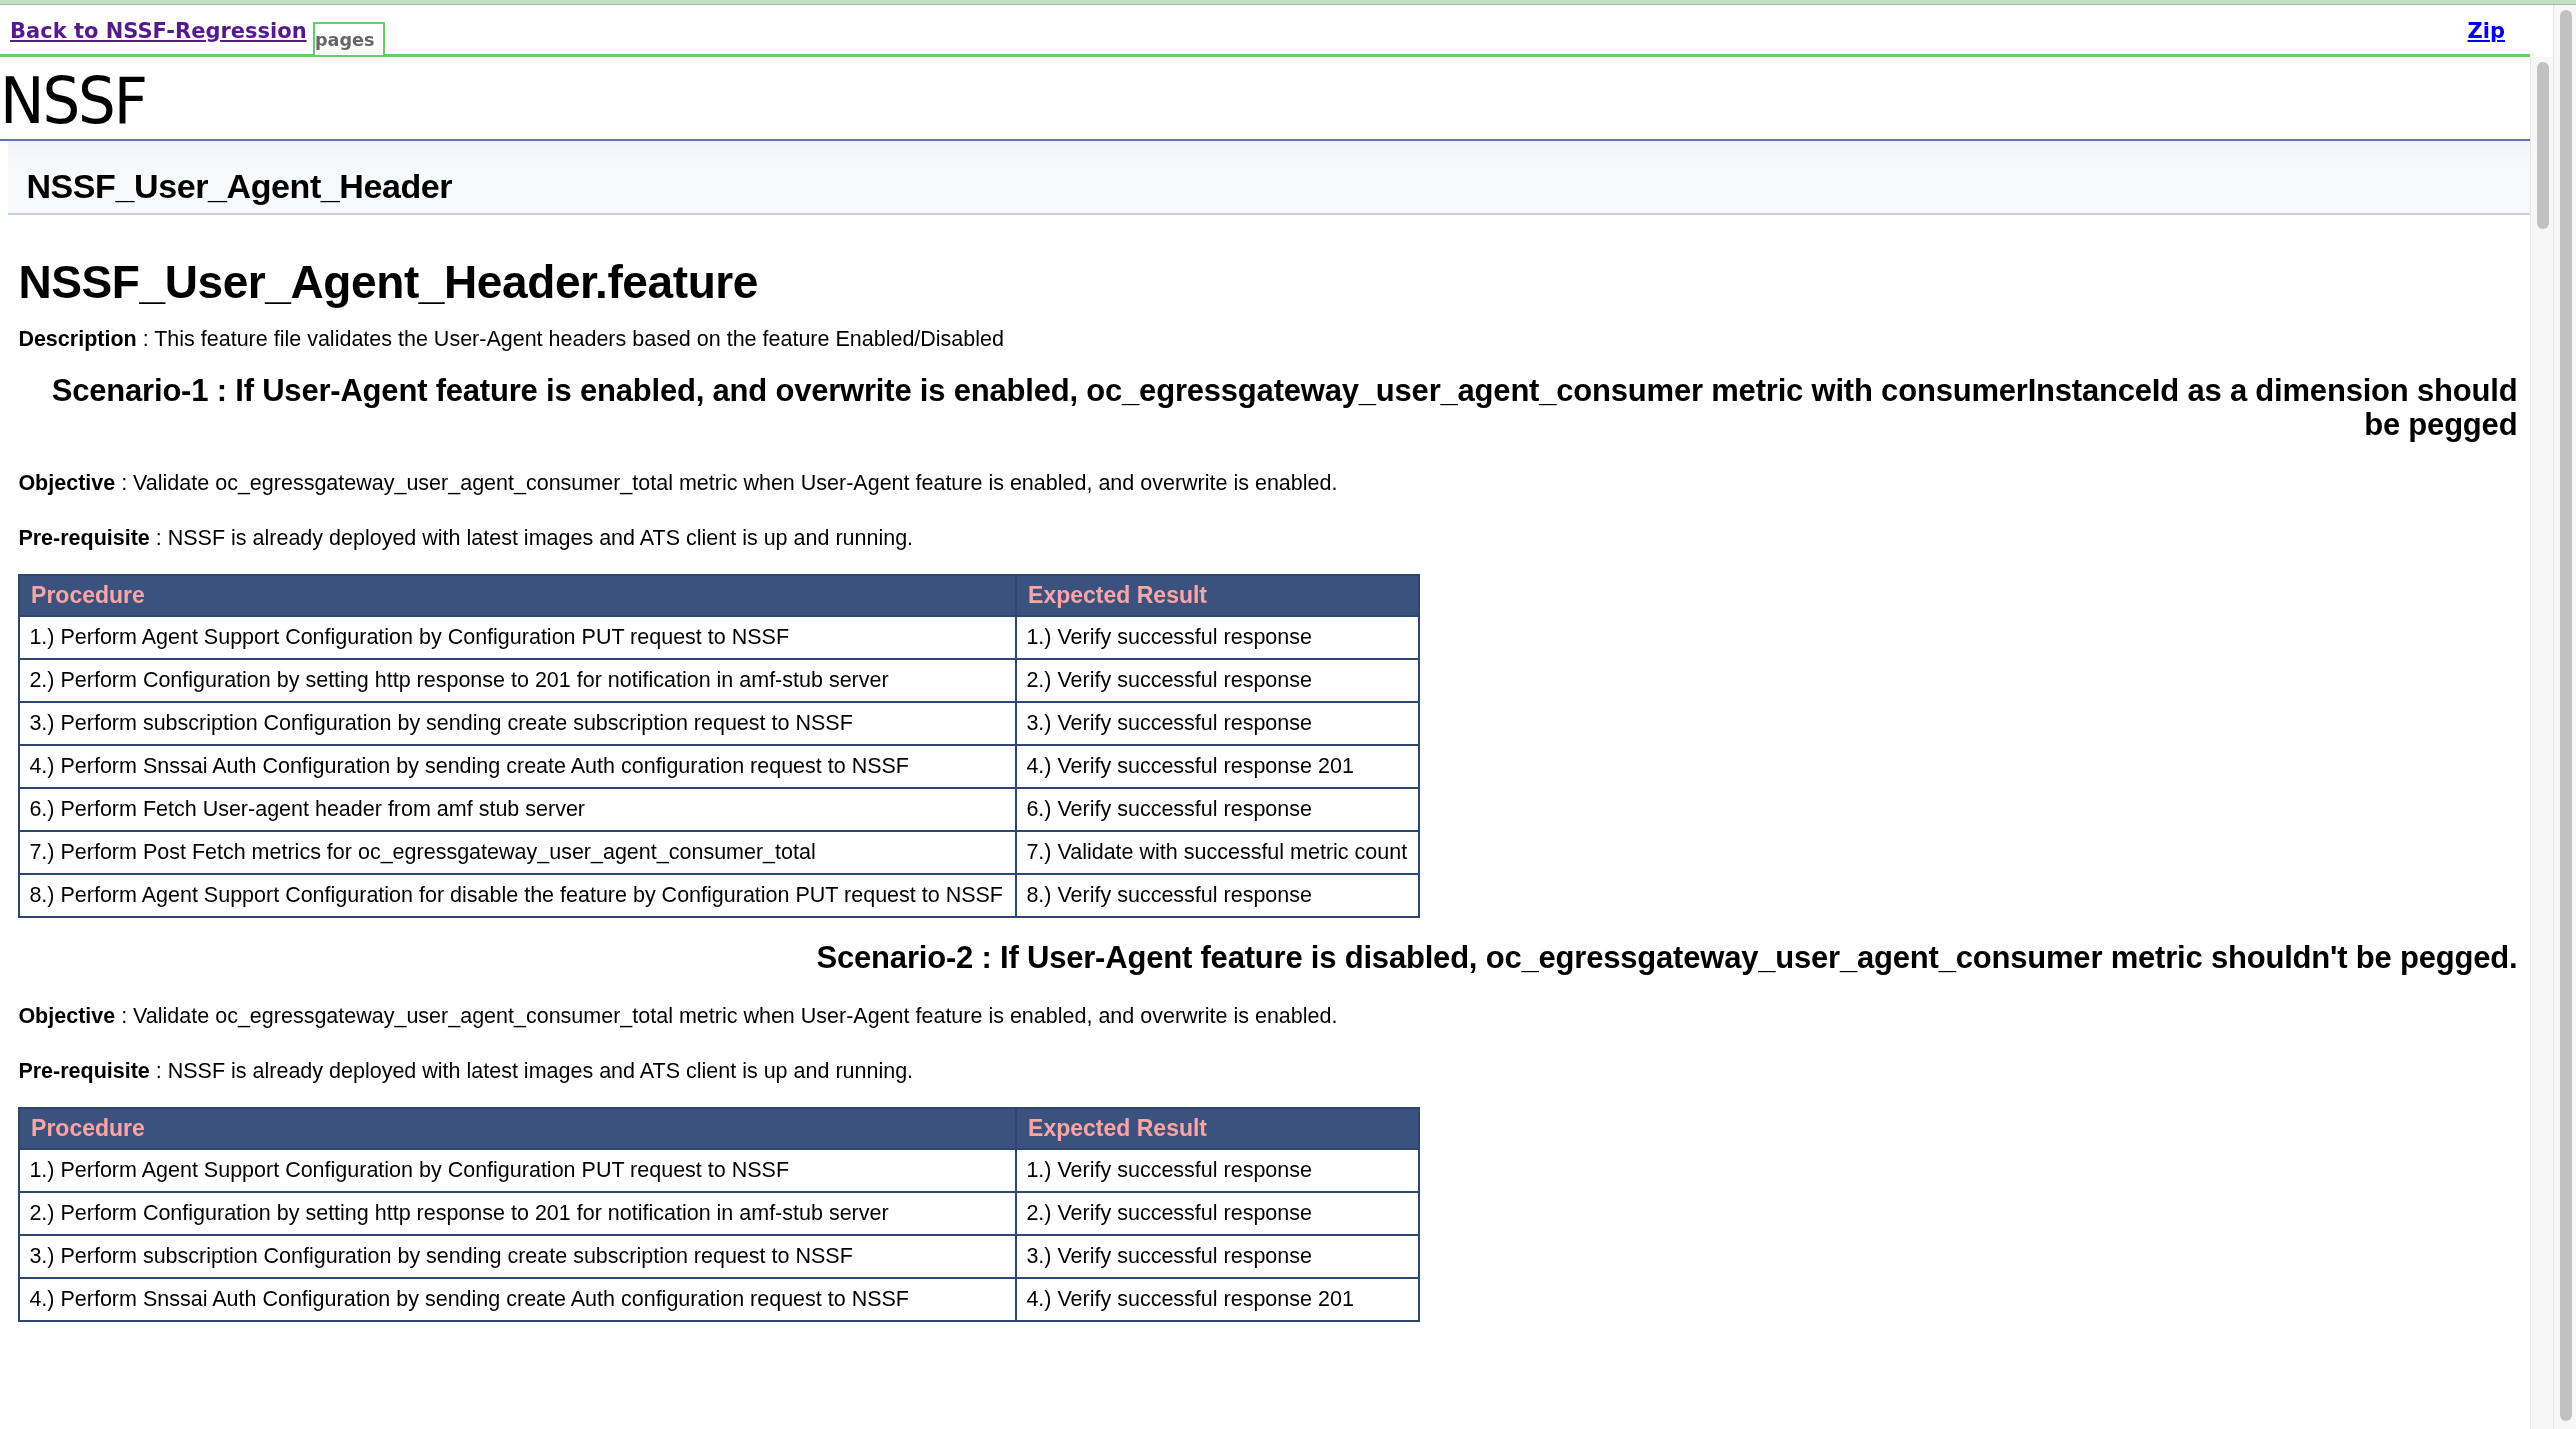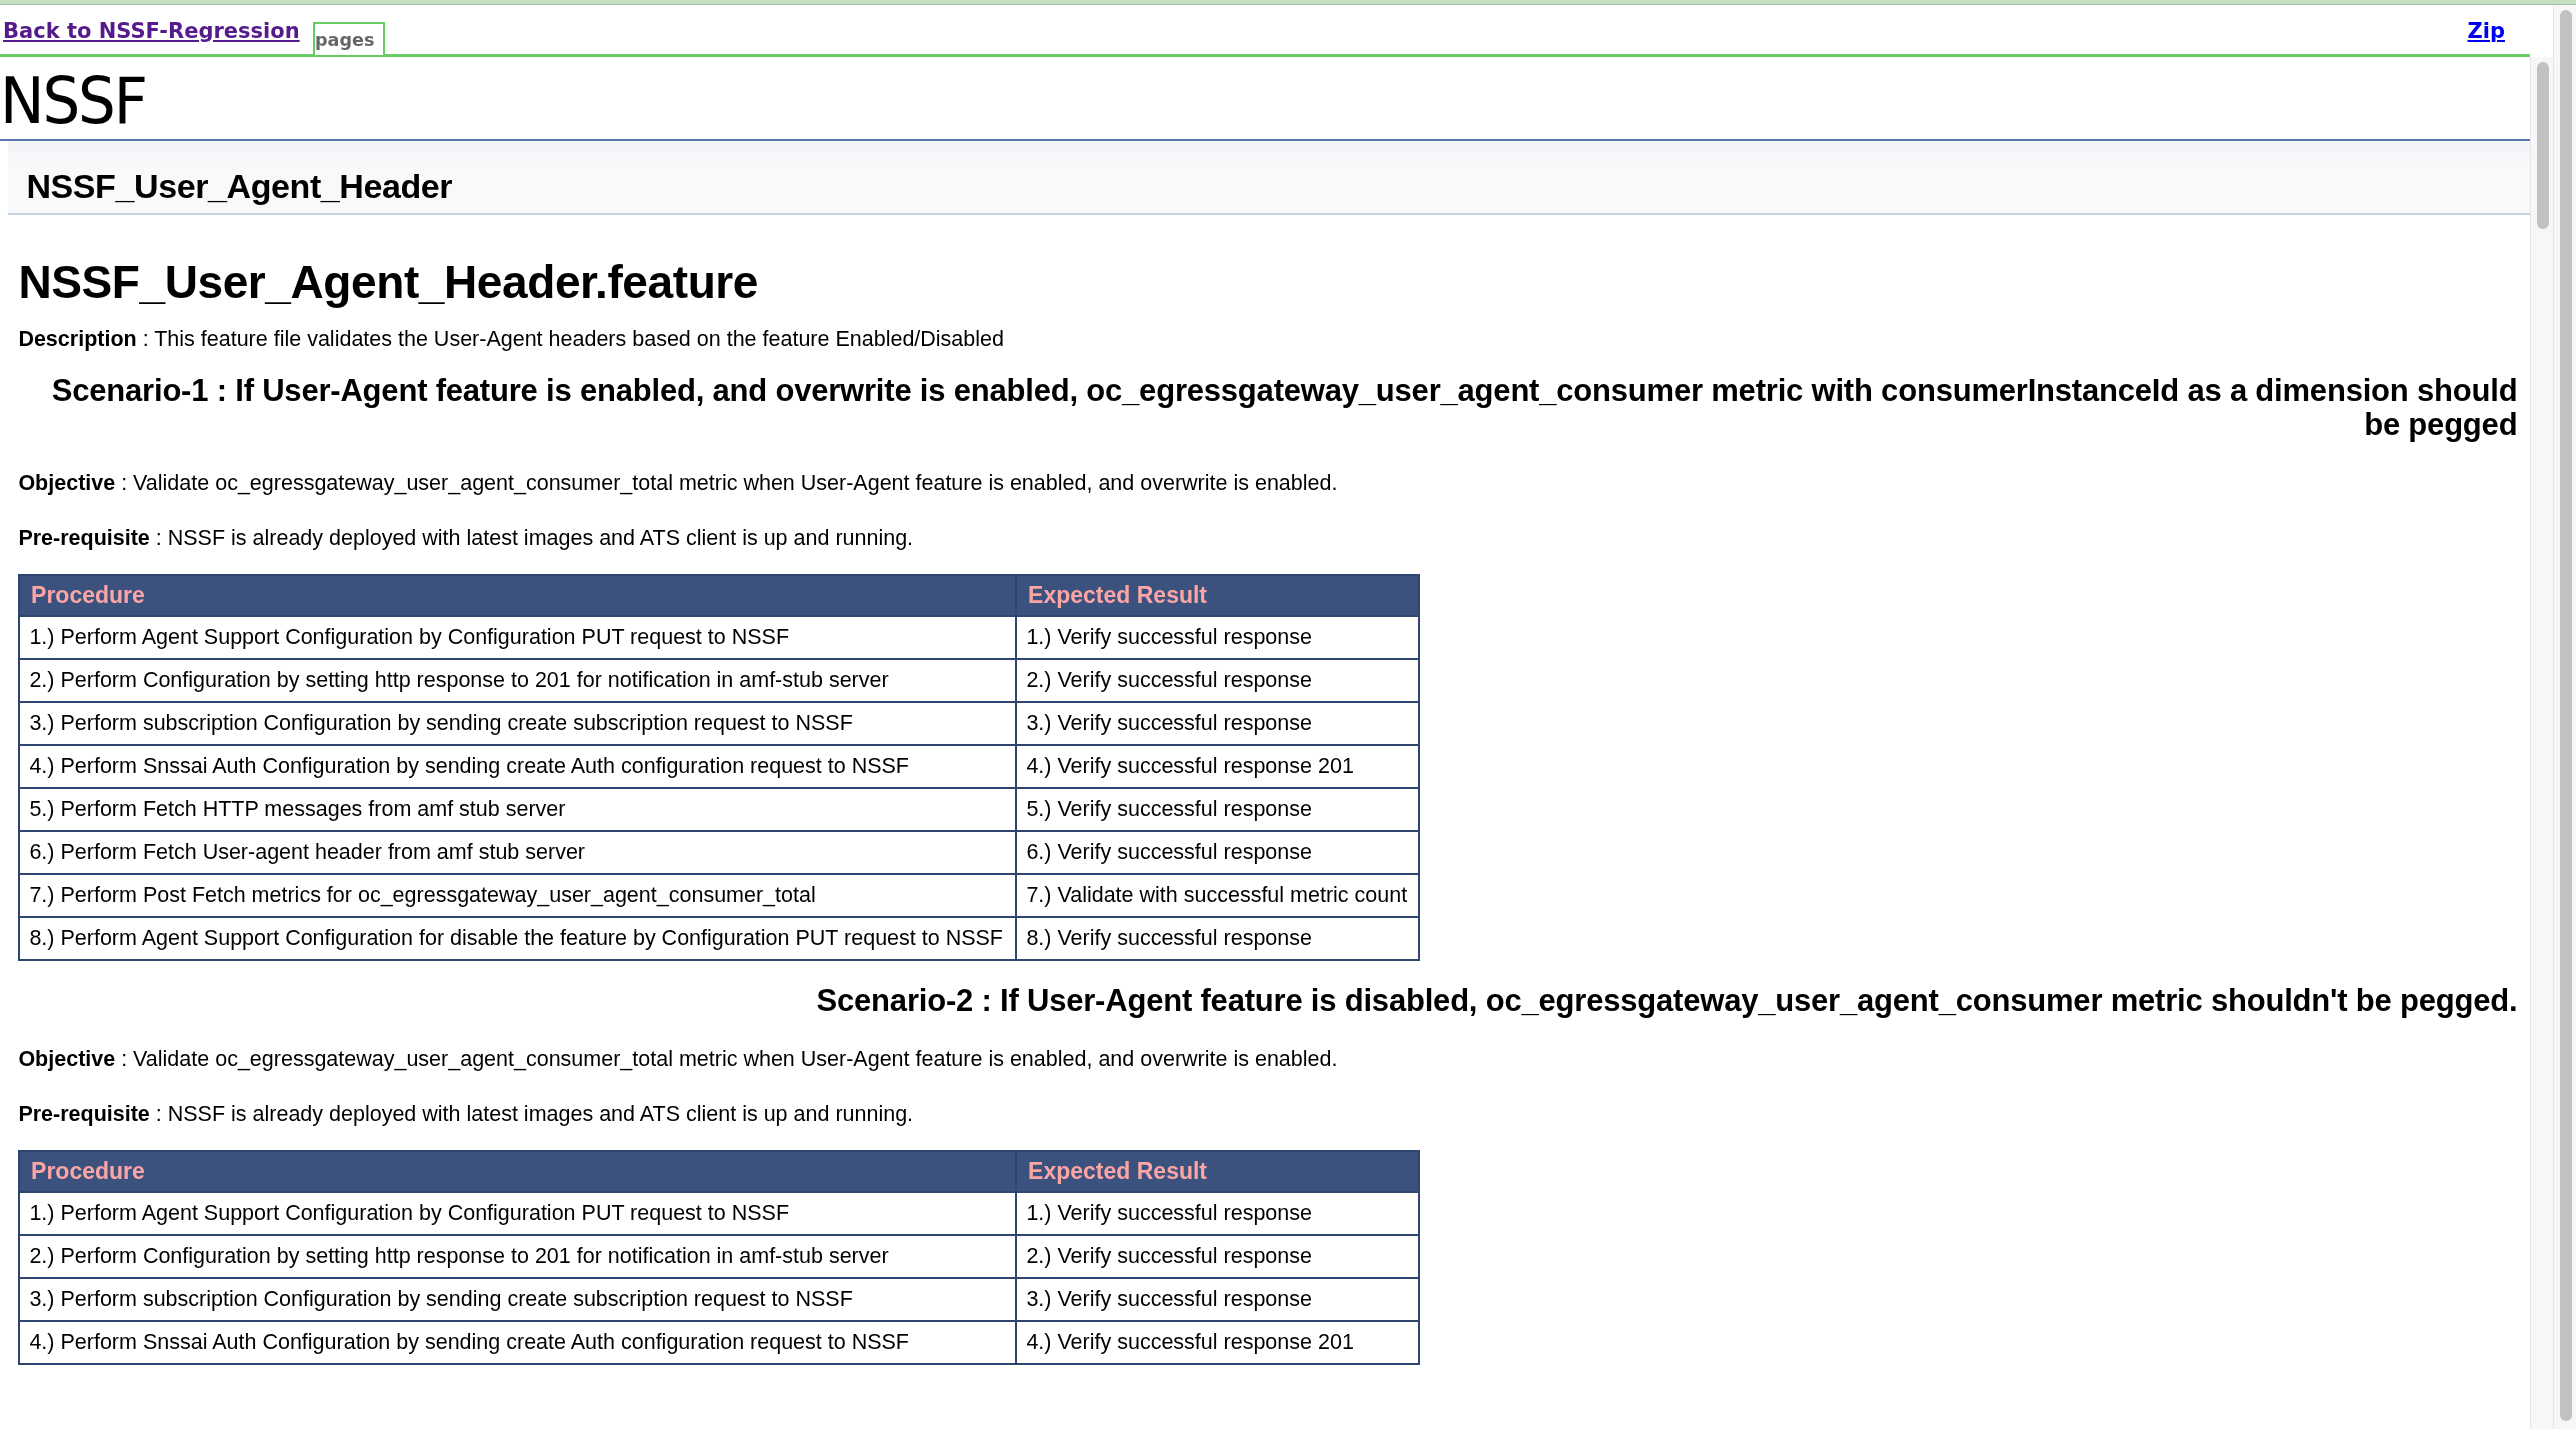--- a/index.html
+++ b/index.html
@@ -7,21 +7,21 @@
   body {
     width: 2576px; height: 1430px; overflow: hidden; position: relative;
     background: #ffffff; font-family: "Liberation Sans", sans-serif; color: #000;
   }
   .top-strip { position: absolute; left: 0; top: 0; width: 2576px; height: 4.6px; background: #c3e0c5; border-bottom: 0.8px solid #a4bfa5; }
   .navbar {
     position: absolute; left: 0; top: 4.6px; width: 2530px; height: 52px;
     border-bottom: 3.1px solid #66cc66; background: #fff;
   }
   .back-link {
-    position: absolute; left: 3px; top: 14px;
+    position: absolute; left: 10px; top: 14px;
     font-family: "DejaVu Sans", sans-serif; font-weight: bold; font-size: 21px;
     color: #551a8b; text-decoration: underline;
   }
   .pages-tab {
     position: absolute; left: 313px; top: 17.6px; width: 72px; height: 33px;
     border: 2.3px solid #66cc66; border-bottom: none; background: #fff;
     font-family: "DejaVu Sans", sans-serif; font-weight: bold; font-size: 17.6px;
     color: #666; text-align: left; line-height: 32px;
   }
   .zip-link {
@@ -133,24 +133,20 @@
           </tr>
         <tr>
             <td class="c1">3.) Perform subscription Configuration by sending create subscription request to NSSF</td>
             <td class="c2">3.) Verify successful response</td>
           </tr>
         <tr>
             <td class="c1">4.) Perform Snssai Auth Configuration by sending create Auth configuration request to NSSF</td>
             <td class="c2">4.) Verify successful response 201</td>
           </tr>
         <tr>
-            <td class="c1">5.) Perform Fetch HTTP messages from amf stub server</td>
-            <td class="c2">5.) Verify successful response</td>
-          </tr>
-        <tr>
             <td class="c1">6.) Perform Fetch User-agent header from amf stub server</td>
             <td class="c2">6.) Verify successful response</td>
           </tr>
         <tr>
             <td class="c1">7.) Perform Post Fetch metrics for oc_egressgateway_user_agent_consumer_total</td>
             <td class="c2">7.) Validate with successful metric count</td>
           </tr>
         <tr>
             <td class="c1">8.) Perform Agent Support Configuration for disable the feature by Configuration PUT request to NSSF</td>
             <td class="c2">8.) Verify successful response</td>

